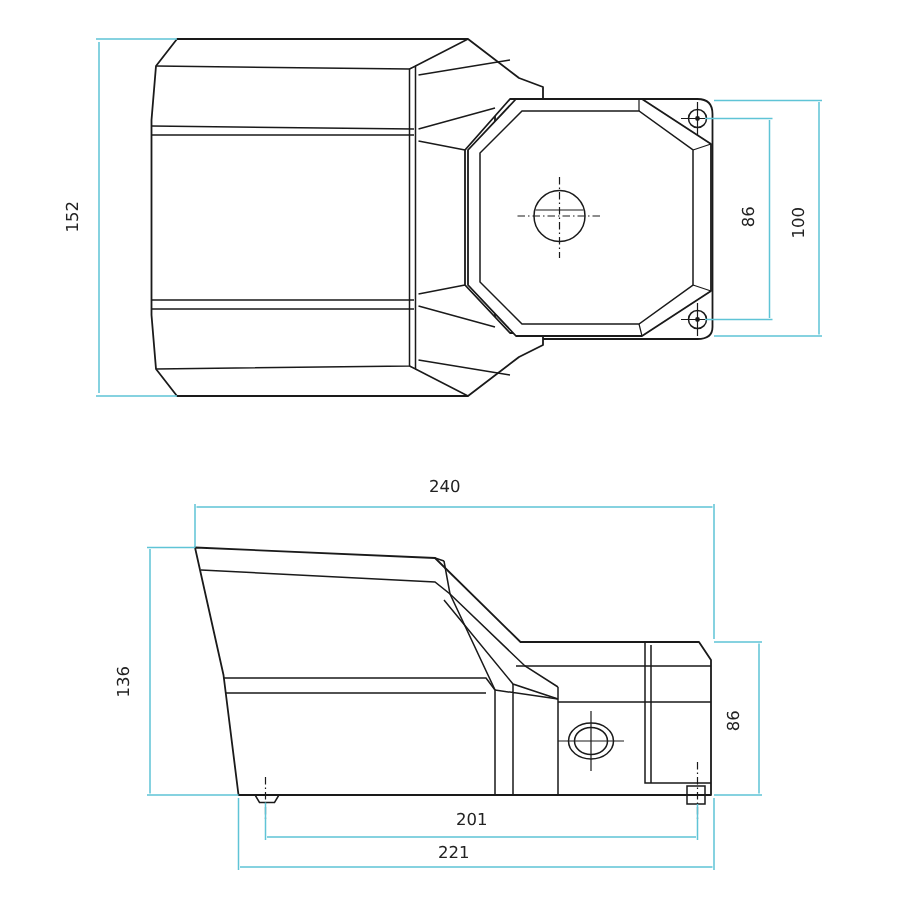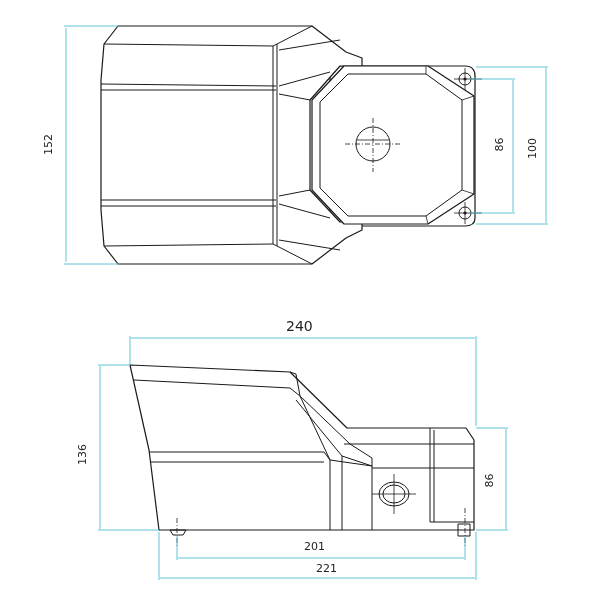--- a/index.html
+++ b/index.html
@@ -75,17 +75,17 @@
     <path class="dim" d="M98 365 L130 365 M98 530 L159 530 M100 366 L100 529"></path>
     <path class="dim" d="M476 428 L508 428 M476 530 L508 530 M506 429 L506 529"></path>
     <path class="dim" d="M177 535 L177 560 M465 536 L465 560 M178 558 L464 558"></path>
     <path class="dim" d="M159 532 L159 580 M476 532 L476 580 M160 578 L475 578"></path>
   </g>
 </svg>
 
 <div style="position:absolute;left:38px;top:138px;font-size:11px;color:#222;transform:rotate(-90deg);">152</div>
 <div style="position:absolute;left:492px;top:138px;font-size:11px;color:#222;transform:rotate(-90deg);">86</div>
 <div style="position:absolute;left:522px;top:142px;font-size:11px;color:#222;transform:rotate(-90deg);">100</div>
-<div style="position:absolute;left:286px;top:318px;font-size:14px;color:#222;">240</div>
+<div style="position:absolute;left:286px;top:318px;font-size:11px;color:#222;">240</div>
 <div style="position:absolute;left:72px;top:448px;font-size:11px;color:#222;transform:rotate(-90deg);">136</div>
 <div style="position:absolute;left:482px;top:474px;font-size:11px;color:#222;transform:rotate(-90deg);">86</div>
 <div style="position:absolute;left:304px;top:540px;font-size:11px;color:#222;text-align:center;">201</div>
-<div style="position:absolute;left:316px;top:562px;font-size:11px;color:#222;">221</div>
+<div style="position:absolute;left:292px;top:562px;font-size:11px;color:#222;">221</div>
 
 </body></html>

